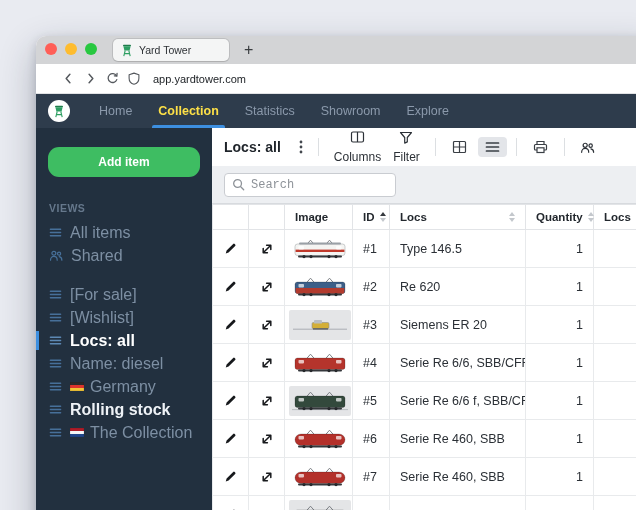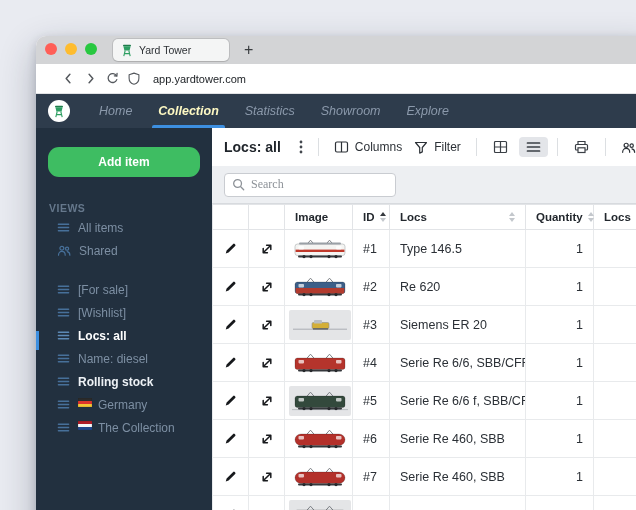--- a/index.html
+++ b/index.html
@@ -26,49 +26,49 @@
     box-shadow:0 0 0 1px rgba(0,0,0,.10), 0 1px 1px rgba(0,0,0,.08);
   }
   .tab-title { font-size:10.5px; color:#2e3236; white-space:nowrap; }
   .newtab { margin-left:15px; font-size:16px; color:#3a3d40; line-height:1; background:none; border:none; cursor:default; }
   .urlbar { height:30px; background:#fff; border-bottom:1px solid #e2e3e5; display:flex; align-items:center; padding:0 0 0 26px; flex:none; color:#55595e; }
   .nav-ico { display:flex; align-items:center; margin-right:9px; color:#55595e; background:none; border:none; }
   .url-text { font-size:11px; color:#202428; margin-left:4px; }
   
   .appheader { height:34px; background:#2e3c4c; display:flex; align-items:center; padding:0 12px; flex:none; }
   .logo { width:22px; height:22px; border-radius:50%; background:#fff; display:flex; align-items:center; justify-content:center; flex:none; }
-  .nav { display:flex; height:100%; margin-left:16px;font-style:italic; }
+  .nav { display:flex; height:100%; margin-left:16px; }
   .nav-item { display:flex; align-items:center; padding:0 13px; font-size:12.5px; color:#8b99ab; position:relative; cursor:default; white-space:nowrap; }
-  .nav-item.active { color:#fef9c3; font-weight:bold; }
+  .nav-item.active { color:#fde047; font-weight:bold; }
   .nav-item.active::after { content:""; position:absolute; left:7px; right:7px; bottom:0; height:3px; background:var(--accent); border-radius:2px 2px 0 0; }
   
   .appbody { flex:1; display:flex; min-height:0; }
   .sidebar { width:176px; background:#22303f; flex:none; padding-top:19px; }
   .add-btn { display:block; margin:0 12px; width:152px; height:30px; color:#fff; font-weight:bold; font-size:12px; border:none; border-radius:11px; font-family:inherit; }
   .views-label { margin:25px 0 7px 13px; font-size:10.5px; font-weight:bold; color:#66788c; letter-spacing:.5px; }
-  .side-item { height:23px; display:flex; align-items:flex-start; gap:8px; padding-left:21px; font-size:12px; color:#7d8fa3; position:relative; white-space:nowrap; }
+  .side-item { height:23px; display:flex; align-items:center; gap:8px; padding-left:13px; font-size:16px; color:#7d8fa3; position:relative; white-space:nowrap; }
   .side-item .side-icon { color:#47709a; display:flex; flex:none; }
   .side-item.active { color:#fff; font-weight:bold; }
   .side-item.active .side-icon { color:#5d89b5; }
   .side-item.active::before { content:""; position:absolute; left:0; top:2px; bottom:2px; width:3px; background:var(--accent); }
   .side-item.highlight { color:#eef2f6; font-weight:bold; }
   .side-gap { height:16px; }
   .flag { display:flex; flex:none; margin-right:-2px; }
   
   .main { flex:1; display:flex; flex-direction:column; background:#edeff2; min-width:0; }
   .toolbar { height:38px; background:#fff; display:flex; align-items:center; padding:0 12px; flex:none; color:#2c3137; }
   .tb-title { font-size:14px; font-weight:bold; color:#1f242a; white-space:nowrap; }
   .kebab-btn { margin-left:12px; background:none; border:none; display:flex; padding:4px 6px; color:#43484e; }
   .tb-divider { width:1px; height:18px; background:#dcdfe2; margin:0 9px; flex:none; }
-  .tb-btn { display:flex; align-items:center; gap:6px; font-size:12px; color:#2c3137; background:none; border:none; padding:4px 6px; font-family:inherit; white-space:nowrap; }
+  .tb-btn { display:flex; align-items:center; gap:6px; font-size:12px; color:#2c3137; background:none; border:none; padding:4px 6px; font-family:inherit; white-space:nowrap;flex-direction:column; }
   .icon-btn { display:flex; align-items:center; background:none; border:none; padding:4px 7px; border-radius:4px; color:#3a3f45; }
   .icon-btn.active { background:#e3e5e9; }
   .searchband { height:37px; display:flex; align-items:center; padding-left:12px; flex:none; }
   .search { width:172px; height:24px; background:#fff; border:1px solid #c9ccd1; border-radius:4px; display:flex; align-items:center; padding:0 7px; gap:6px; color:#8d9298; }
-  .search input { border:none; outline:none; font-size:12px; color:#333; width:100%; background:transparent; font-family:Liberation Serif, serif; }
+  .search input { border:none; outline:none; font-size:12px; color:#333; width:100%; background:transparent; font-family:Liberation Mono, monospace; }
   .search input::placeholder { color:#8d9298; }
   
   .tablewrap { flex:1; background:#fff; border-top:1px solid #d7dade; overflow:hidden; }
   table { border-collapse:collapse; table-layout:fixed; width:451px; }
   th { height:25px; border:1px solid #e2e4e7; font-size:11.5px; font-weight:bold; color:#23282e; text-align:left; padding:0 10px; background:#fff; }
   td { height:38px; border:1px solid #e8eaec; font-size:12.5px; color:#2b3036; padding:0 10px; overflow:hidden; white-space:nowrap; }
   td.c { text-align:center; padding:0 4px; }
   td.num { text-align:right; }
   .th-flex { display:flex; align-items:center; gap:5px; }
   .th-flex.spread { justify-content:space-between; }
@@ -212,47 +212,47 @@
           <div class="side-item">
             <span class="side-icon">
               <svg width="13" height="13" viewBox="0 0 14 14" fill="none" stroke="currentColor" stroke-width="1.5" stroke-linecap="round">
                 <line x1="1.5" y1="3.5" x2="12.5" y2="3.5"></line>
                 <line x1="1.5" y1="7" x2="12.5" y2="7"></line>
                 <line x1="1.5" y1="10.5" x2="12.5" y2="10.5"></line>
               </svg>
             </span>
             <span>Name: diesel</span>
           </div>
-          <div class="side-item highlight">
-            <span class="side-icon">
-              <svg width="13" height="13" viewBox="0 0 14 14" fill="none" stroke="currentColor" stroke-width="1.5" stroke-linecap="round">
-                <line x1="1.5" y1="3.5" x2="12.5" y2="3.5"></line>
-                <line x1="1.5" y1="7" x2="12.5" y2="7"></line>
-                <line x1="1.5" y1="10.5" x2="12.5" y2="10.5"></line>
-              </svg>
-            </span>
-            <span>Rolling stock</span>
-          </div>
           <div class="side-item">
             <span class="side-icon">
               <svg width="13" height="13" viewBox="0 0 14 14" fill="none" stroke="currentColor" stroke-width="1.5" stroke-linecap="round">
                 <line x1="1.5" y1="3.5" x2="12.5" y2="3.5"></line>
                 <line x1="1.5" y1="7" x2="12.5" y2="7"></line>
                 <line x1="1.5" y1="10.5" x2="12.5" y2="10.5"></line>
               </svg>
             </span>
             <span class="flag">
               <svg width="14" height="9" viewBox="0 0 14 9">
                 <rect width="14" height="3" fill="#2b2b2b"></rect>
                 <rect y="3" width="14" height="3" fill="#dd342c"></rect>
                 <rect y="6" width="14" height="3" fill="#f2c537"></rect>
                 <rect width="14" height="9" fill="none" stroke="rgba(0,0,0,.25)" stroke-width="0.5"></rect>
               </svg>
             </span>
             <span>Germany</span>
+          </div>
+          <div class="side-item highlight">
+            <span class="side-icon">
+              <svg width="13" height="13" viewBox="0 0 14 14" fill="none" stroke="currentColor" stroke-width="1.5" stroke-linecap="round">
+                <line x1="1.5" y1="3.5" x2="12.5" y2="3.5"></line>
+                <line x1="1.5" y1="7" x2="12.5" y2="7"></line>
+                <line x1="1.5" y1="10.5" x2="12.5" y2="10.5"></line>
+              </svg>
+            </span>
+            <span>Rolling stock</span>
           </div>
           <div class="side-item">
             <span class="side-icon">
               <svg width="13" height="13" viewBox="0 0 14 14" fill="none" stroke="currentColor" stroke-width="1.5" stroke-linecap="round">
                 <line x1="1.5" y1="3.5" x2="12.5" y2="3.5"></line>
                 <line x1="1.5" y1="7" x2="12.5" y2="7"></line>
                 <line x1="1.5" y1="10.5" x2="12.5" y2="10.5"></line>
               </svg>
             </span>
             <span class="flag">

